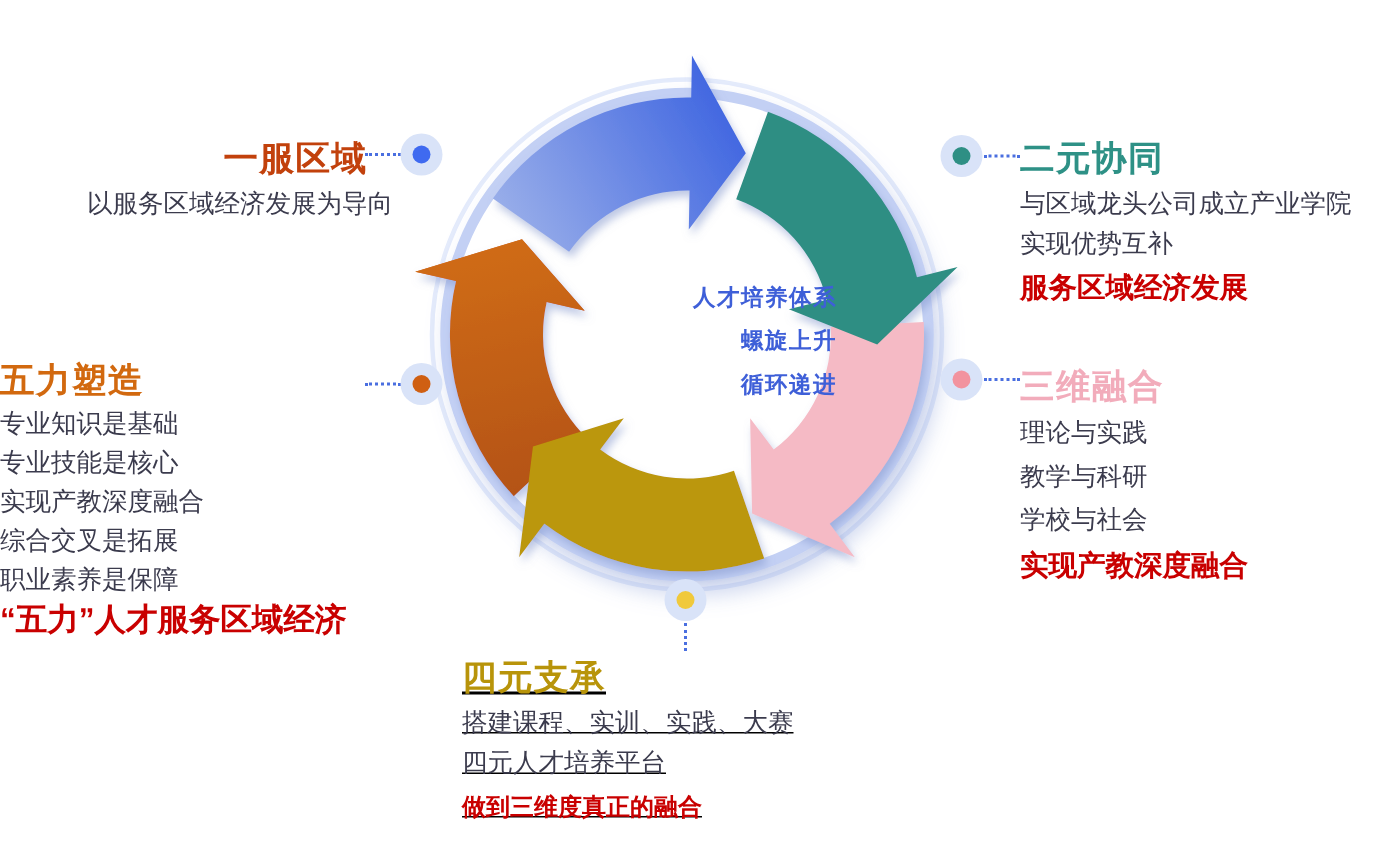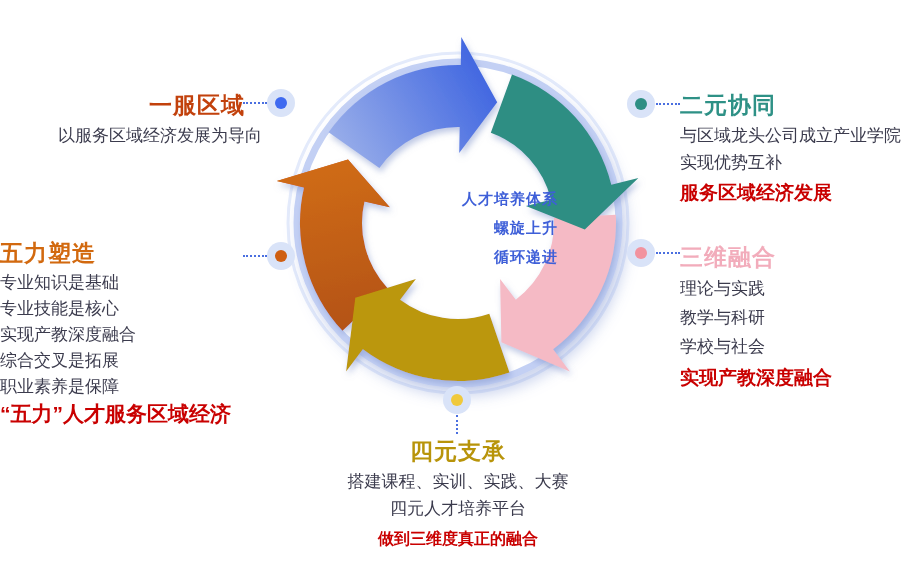--- a/index.html
+++ b/index.html
@@ -18,21 +18,21 @@
 
   .g-tl { left:0; top:90; width:262px; text-align:right; left:0px; top:90px; }
   .g-tl .g-title { margin-right:17px; }
   .g-ml { left:0px; top:238px; width:262px; text-align:left; }
   .g-ml .g-title { margin-right:17px; }
   .g-ml .g-line { line-height:26px; }
   .g-ml .g-red { font-size:21px; margin-top:0; }
   .g-tr { left:680px; top:90px; width:245px; text-align:left; }
   .g-br { left:680px; top:242px; width:245px; text-align:left; }
   .g-br .g-line { line-height:29px; }
-  .g-b  { left:308px; top:436px; width:300px; text-align:center; }
+  .g-b  { left:308px; top:436px; width:300px; text-align:left;text-decoration:underline; }
   .g-b .g-red { font-size:16px; }
 
   .t-one   { color:#c2410c; }
   .t-two   { color:#2e9186; }
   .t-three { color:#f2acbb; }
   .t-four  { color:#b8940a; }
   .t-five  { color:#d2690f; }
 
   .dot { position:absolute; width:28px; height:28px; border-radius:50%; background:#d9e3f8;
          display:flex; align-items:center; justify-content:center; }

